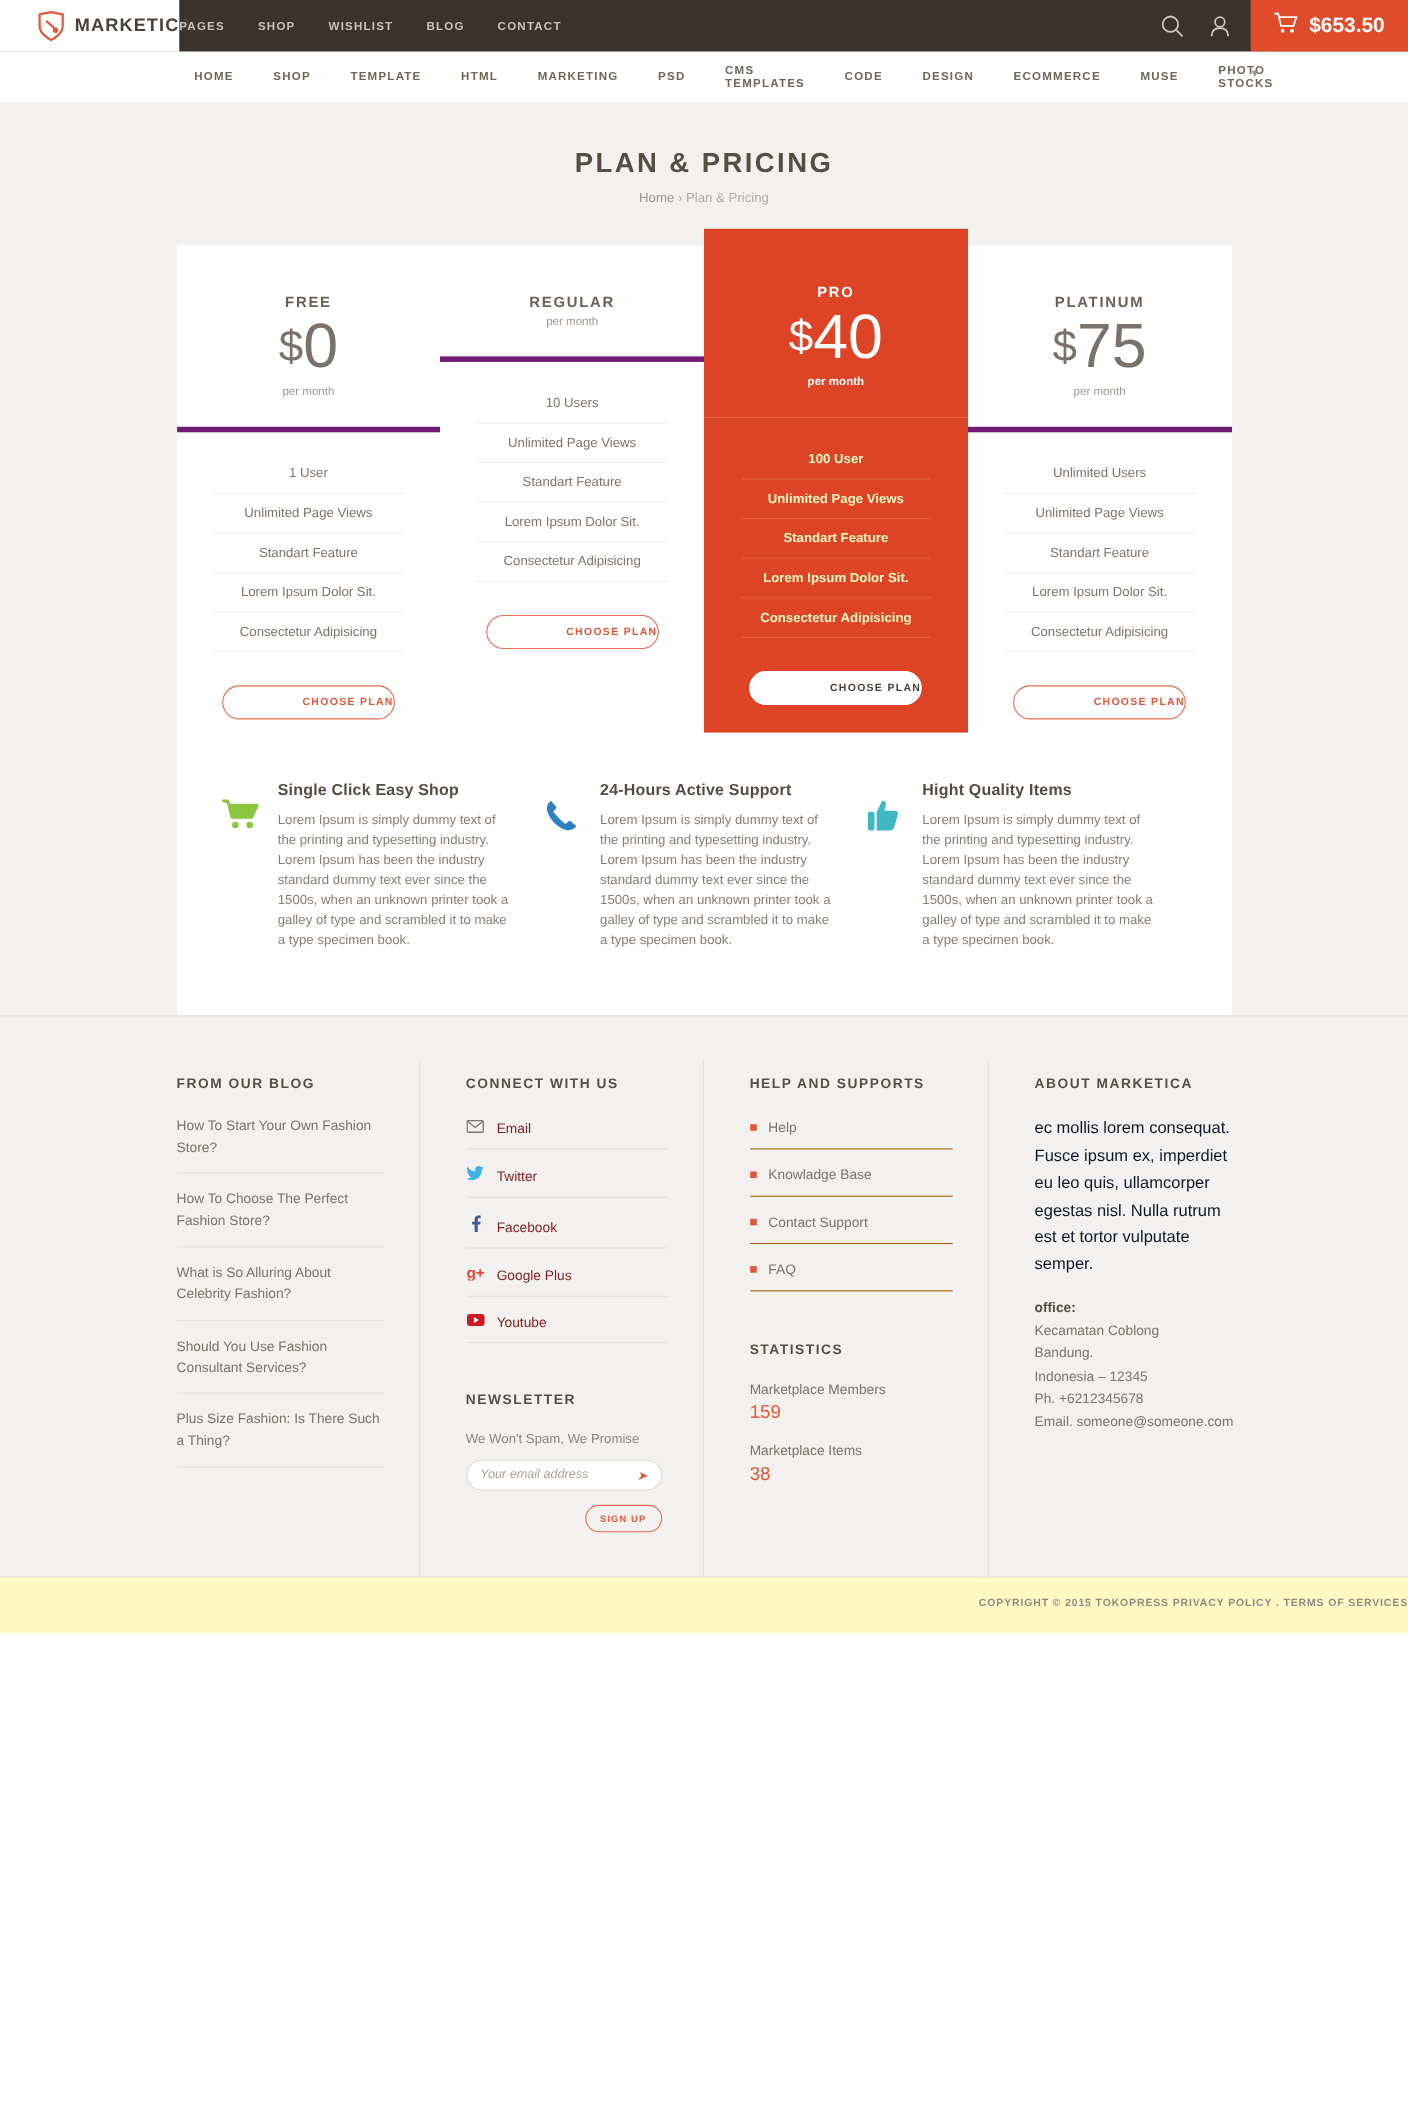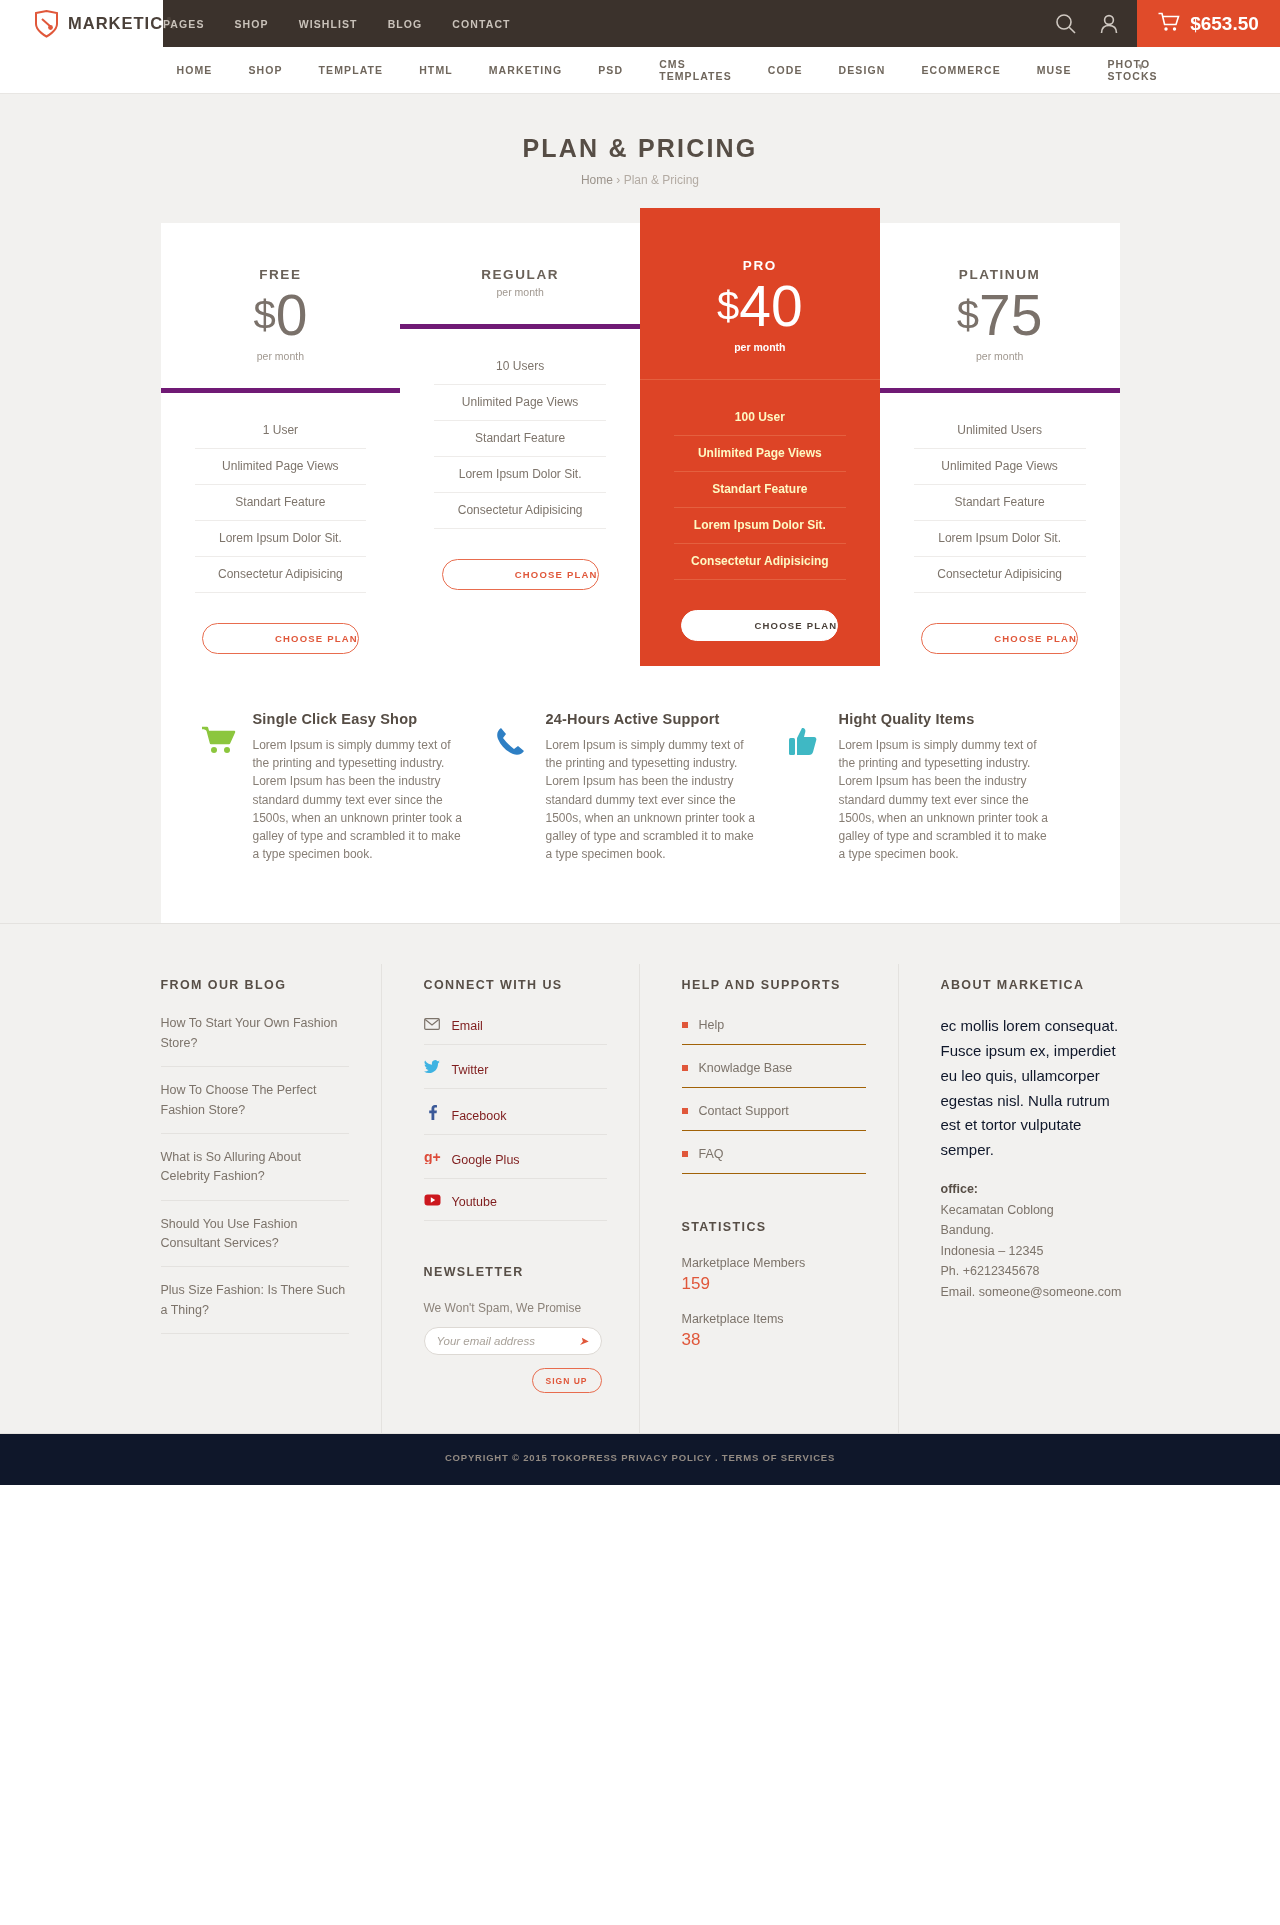--- a/index.html
+++ b/index.html
@@ -261,22 +261,22 @@
   }
   .stats-h { margin-top: 46px; }
   .stat-label { font-size: 12.5px; color: #7c736a; margin-bottom: 4px; }
   .stat-val { font-size: 17px; color: #e0573a; margin-bottom: 18px; }
   .about-p { font-size: 15px; line-height: 1.65; color: #0f172a; margin-bottom: 16px; }
   .about-office { font-size: 12.5px; line-height: 1.65; color: #7c736a; }
   .about-office b { color: #574e46; }
 
   .copyright {
     border-top: 1px solid #e4e2df;
-    background: #0f172a;
-    text-align: center;
+    background: #fef9c3;
+    text-align: right;
     padding: 18px 0 22px;
     font-size: 9.5px;
     letter-spacing: .8px;
     color: #928a82;
     font-weight: bold;
   }
 </style>
 </head>
 <body>
 

